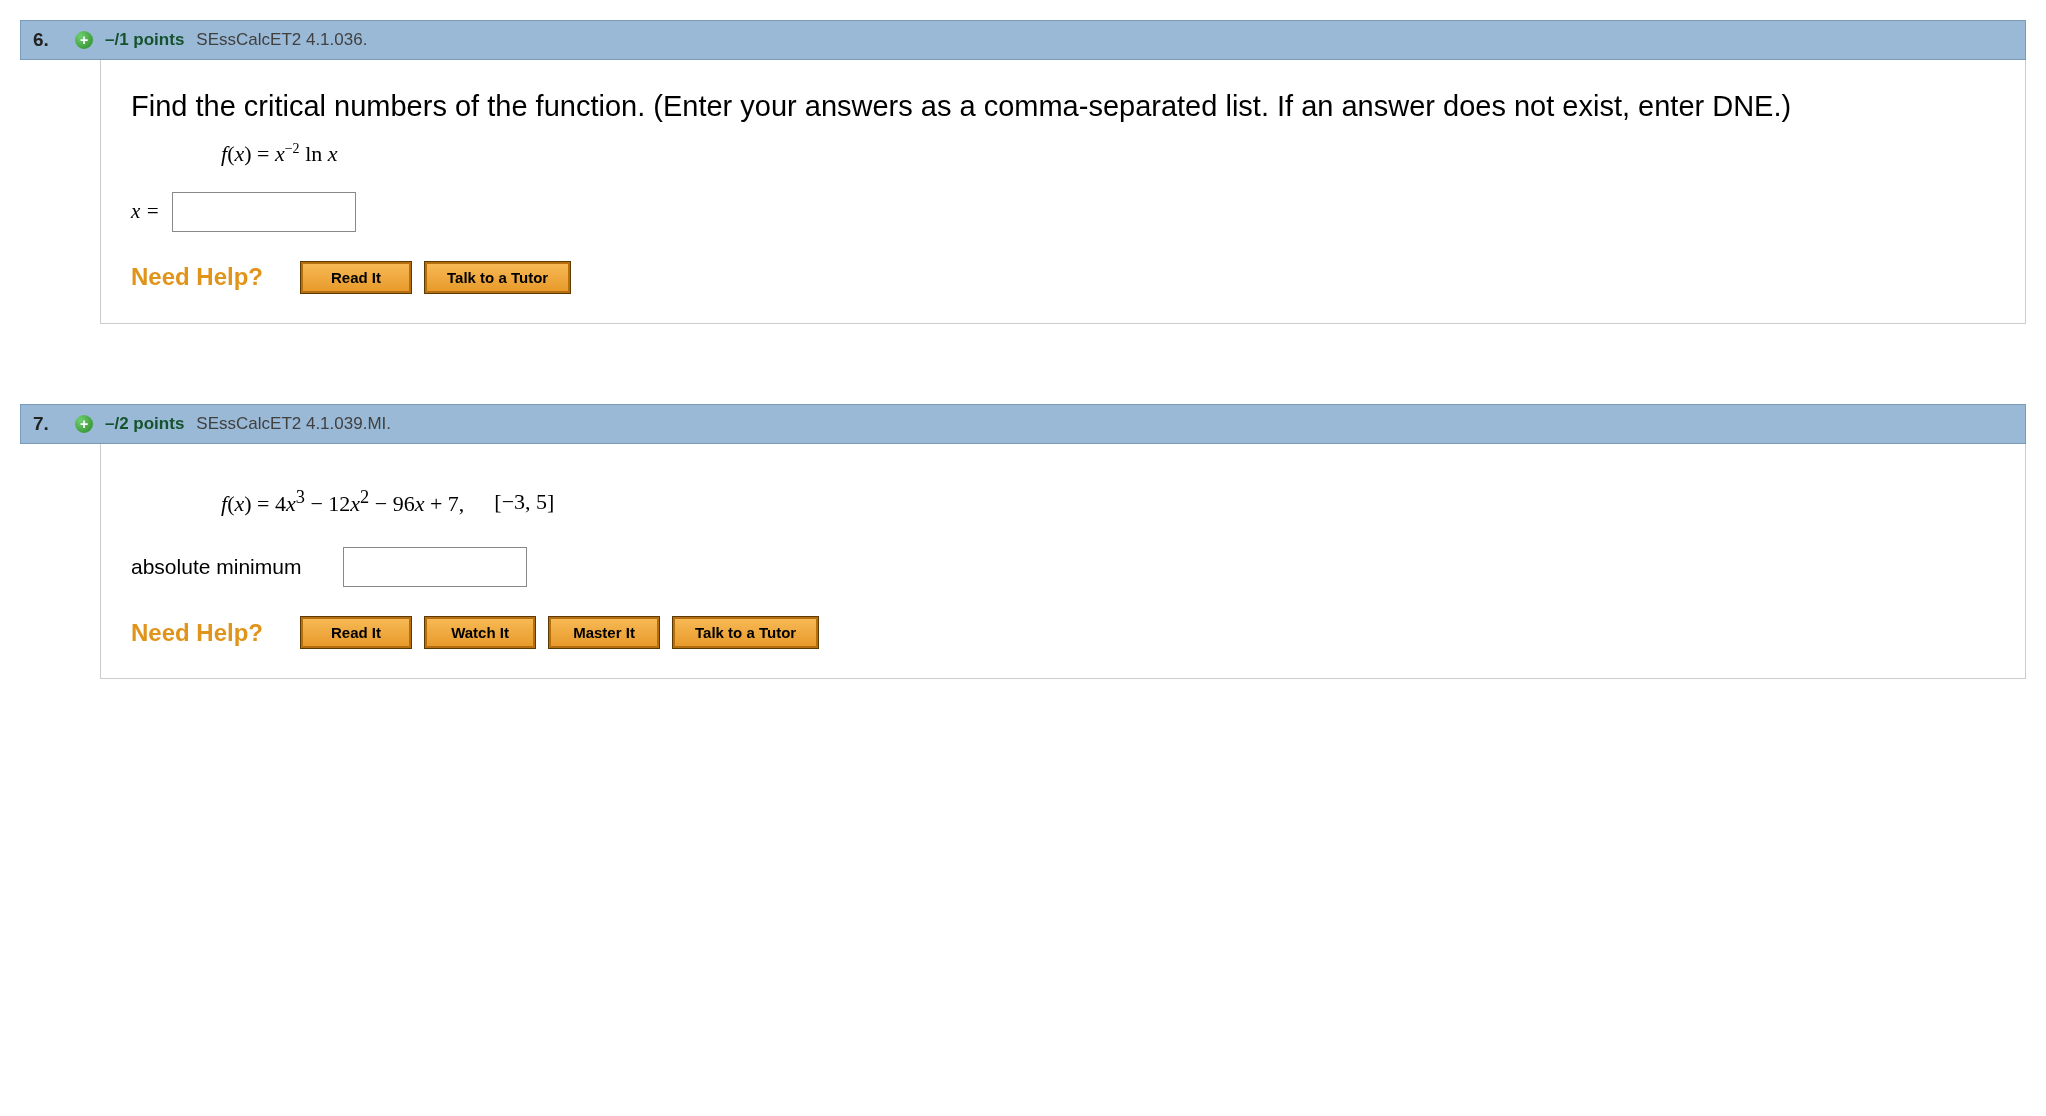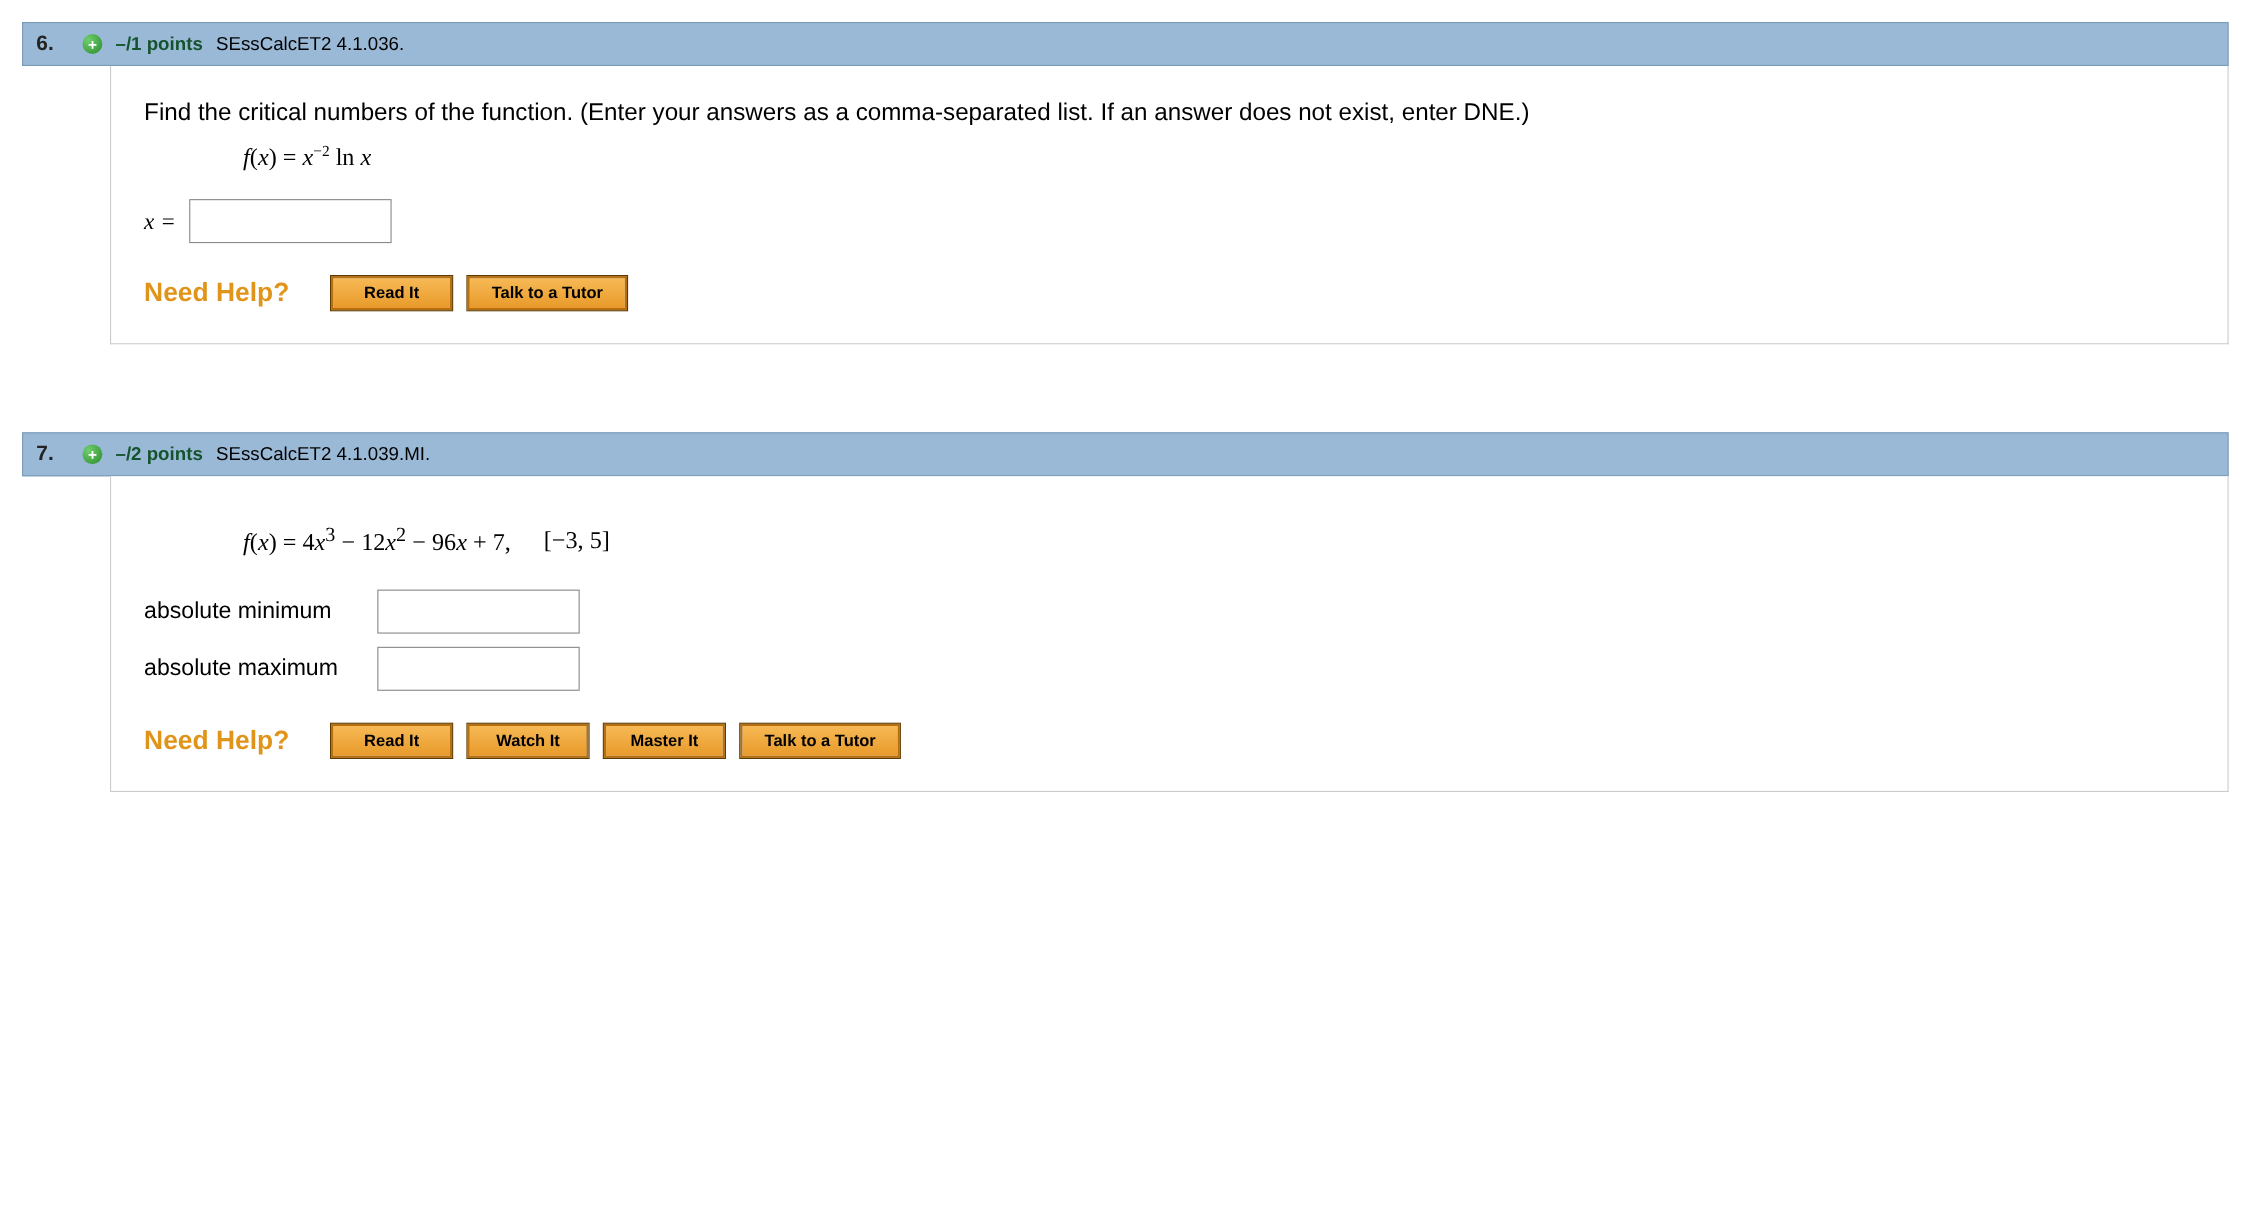--- a/index.html
+++ b/index.html
@@ -39,33 +39,33 @@
     font-size: 14px;
     font-weight: bold;
     line-height: 1;
   }
   .points {
     color: #14532d;
     font-weight: bold;
     font-size: 17px;
   }
   .source {
-    color: #000000;
+    color: #404040;
     font-size: 17px;
   }
   .question-body {
     border: 1px solid #ccc;
     border-top: none;
     padding: 25px 30px 30px 30px;
     margin-left: 80px;
     background: #fff;
   }
   .prompt {
     margin-bottom: 12px;
-    font-size: 22px;
+    font-size: 29px;
     line-height: 1.5;
   }
   .formula {
     font-size: 22px;
     margin: 10px 0 25px 90px;
     font-family: Georgia, 'Times New Roman', serif;
   }
   .formula .fx {
     font-style: italic;
   }
@@ -169,24 +169,20 @@
         <span class="fx" style="font-style:italic;">f</span>(<span style="font-style:italic;">x</span>) = 4<span style="font-style:italic;">x</span><sup>3</sup> − <span class="red">12</span><span style="font-style:italic;">x</span><sup>2</sup> − <span class="red">96</span><span style="font-style:italic;">x</span> + <span class="red">7</span>,
       </span>
       <span>
         <span>[−</span><span class="red">3</span><span>, </span><span class="red">5</span><span>]</span>
       </span>
     </div>
     <div class="answer-row">
       <span class="answer-label wide">absolute minimum</span>
       <input type="text" class="answer-input" style="">
     </div>
-    <div class="answer-row">
-      <span class="answer-label wide">absolute maximum</span>
-      <input type="text" class="answer-input" style="">
-    </div>
     <div class="need-help-row">
       <span class="need-help-label">Need Help?</span>
       <button class="help-button">Read It</button>
       <button class="help-button">Watch It</button>
       <button class="help-button">Master It</button>
       <button class="help-button">Talk to a Tutor</button>
     </div>
   </div>
 </div>
 

